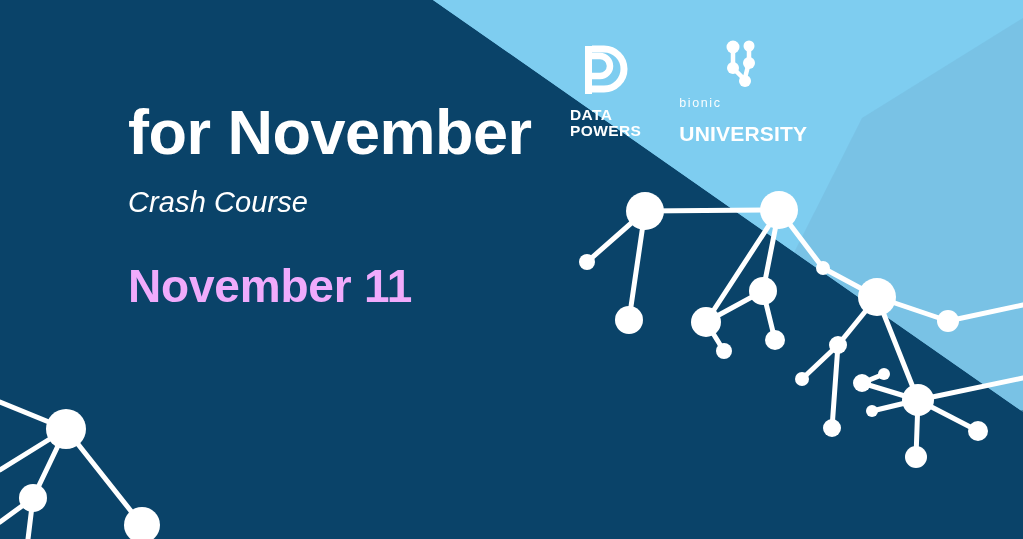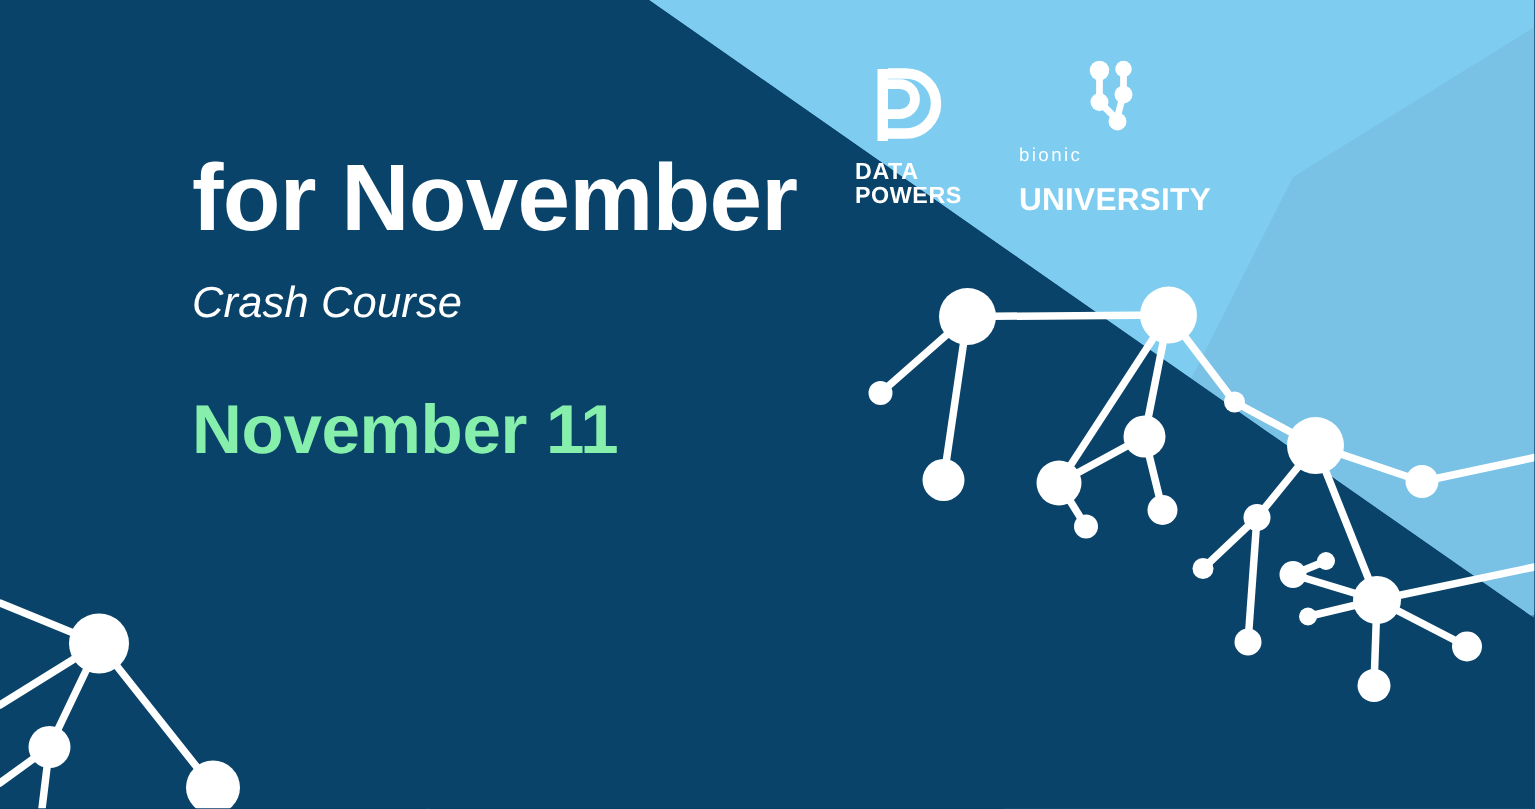--- a/index.html
+++ b/index.html
@@ -94,21 +94,21 @@
   .subtitle {
     color:#ffffff;
     font-size:29px;
     font-style:italic;
     font-weight:normal;
     letter-spacing:0.1px;
     margin-top:20px;
     white-space:nowrap;
   }
   .date {
-    color:#86efac;
+    color:#f0abfc;
     font-size:46px;
     font-weight:bold;
     letter-spacing:-0.2px;
     margin-top:40px;
     white-space:nowrap;
   }
 </style>
 </head>
 <body>
 

